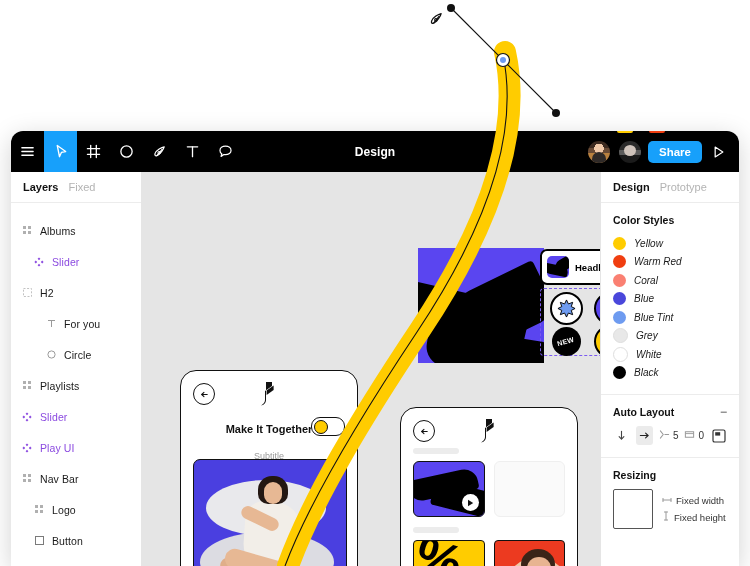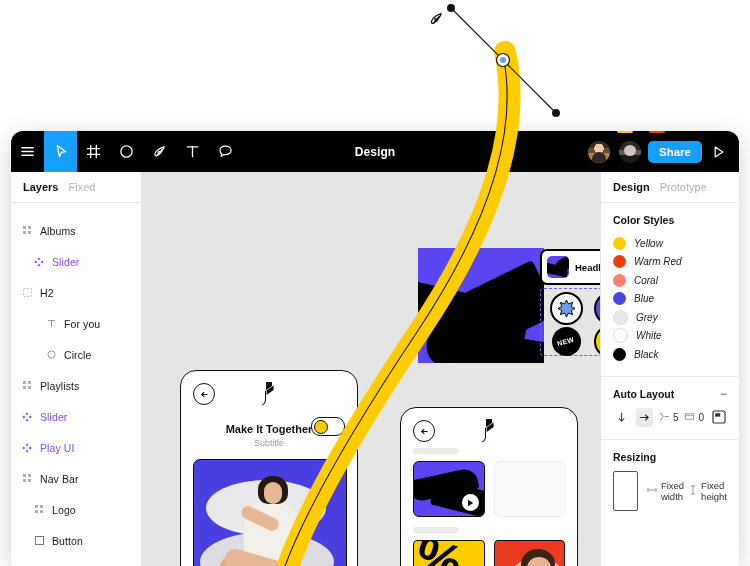--- a/index.html
+++ b/index.html
@@ -107,21 +107,21 @@
     position:absolute;background:#fff;border:1.6px solid #111;border-radius:16px;overflow:hidden;
   }
   .phone.p1{left:38px;top:198px;width:176px;height:220px;}
   .phone.p2{left:258px;top:235px;width:176px;height:190px;}
   .phone-nav{height:40px;position:relative;}
   .back-circle{position:absolute;left:12px;top:12px;width:20px;height:20px;border-radius:50%;border:1.3px solid #111;display:flex;align-items:center;justify-content:center;}
   .logo-note{position:absolute;left:50%;top:10px;transform:translateX(-50%);}
   .track-row{position:relative;height:40px;}
   .track-title{position:absolute;left:50%;top:12px;transform:translateX(-50%);text-align:center;}
   .track-title .t{font-size:11px;font-weight:700;color:#111;white-space:nowrap;}
-  .track-title .s{font-size:9px;color:#9a9a9a;margin-top:3px;}
+  .track-title .s{font-size:9px;color:#9a9a9a;margin-top:16px;}
   .toggle{position:absolute;right:12px;top:6px;width:32px;height:17px;border-radius:9px;border:1.6px solid #111;background:#fff;display:flex;align-items:center;}
   .toggle .knob{width:12px;height:12px;border-radius:50%;background:#ffcc00;border:1.4px solid #111;margin-left:2px;}
   .cover{position:absolute;left:12px;top:88px;width:152px;height:160px;background:#4a3fe0;border:1.4px solid #111;border-radius:7px;overflow:hidden;}
   .cover .disc1{position:absolute;left:12px;top:20px;width:120px;height:56px;border-radius:50%;background:#e9e9ec;}
   .cover .disc2{position:absolute;left:6px;top:72px;width:134px;height:60px;border-radius:50%;background:#dcdce2;}
   .cover .fig{position:absolute;left:44px;top:12px;width:78px;height:148px;}
   .cover .fig .hair{position:absolute;left:20px;top:4px;width:30px;height:28px;border-radius:14px 14px 10px 10px;background:#231712;}
   .cover .fig .face{position:absolute;left:26px;top:10px;width:18px;height:22px;border-radius:9px;background:#e7b894;}
   .cover .fig .dress{position:absolute;left:6px;top:30px;width:56px;height:72px;background:#f2eee8;border-radius:18px 26px 10px 30px;transform:rotate(4deg);}
   .cover .fig .leg{position:absolute;left:-14px;top:84px;width:72px;height:20px;background:#e7b894;border-radius:10px;transform:rotate(16deg);}
@@ -150,21 +150,21 @@
   .swatch-row{display:flex;align-items:center;gap:8px;height:18.5px;cursor:pointer;}
   .swatch{width:13px;height:13px;border-radius:50%;flex:0 0 13px;}
   .swatch.bordered{border:1px solid #dedede;}
   .swatch-name{font-size:10px;color:#1a1a1a;font-style:italic;}
   .al-row{display:flex;align-items:center;gap:6px;}
   .al-btn{width:19px;height:19px;display:flex;align-items:center;justify-content:center;border-radius:3px;cursor:pointer;}
   .al-btn.sel{background:#ebebeb;}
   .al-val{display:flex;align-items:center;gap:3px;font-size:10px;color:#333;}
   .resize-wrap{display:flex;align-items:center;gap:9px;}
   .resize-box{width:38px;height:38px;border:1.4px solid #555;border-radius:2px;}
-  .resize-opts{display:flex;flex-direction:row;gap:5px;}
+  .resize-opts{display:flex;flex-direction:column;gap:5px;}
   .resize-opt{display:flex;align-items:center;gap:4px;font-size:9.5px;color:#333;cursor:pointer;}
   .minus{color:#888;font-size:12px;line-height:1;}
 </style>
 </head>
 <body>
 
 <div id="stage">
 
   <div class="app-window">
 
@@ -513,20 +513,24 @@
             <span class="swatch" style="background:#f03e10"></span>
             <span class="swatch-name">Warm Red</span>
           </div>
           <div class="swatch-row">
             <span class="swatch" style="background:#fa8072"></span>
             <span class="swatch-name">Coral</span>
           </div>
           <div class="swatch-row">
             <span class="swatch" style="background:#4a47db"></span>
             <span class="swatch-name">Blue</span>
+          </div>
+          <div class="swatch-row">
+            <span class="swatch" style="background:#6e9bf0"></span>
+            <span class="swatch-name">Blue Tint</span>
           </div>
           <div class="swatch-row">
             <span class="swatch bordered" style="background:#e8e8e8"></span>
             <span class="swatch-name">Grey</span>
           </div>
           <div class="swatch-row">
             <span class="swatch bordered" style="background:#ffffff"></span>
             <span class="swatch-name">White</span>
           </div>
           <div class="swatch-row">

